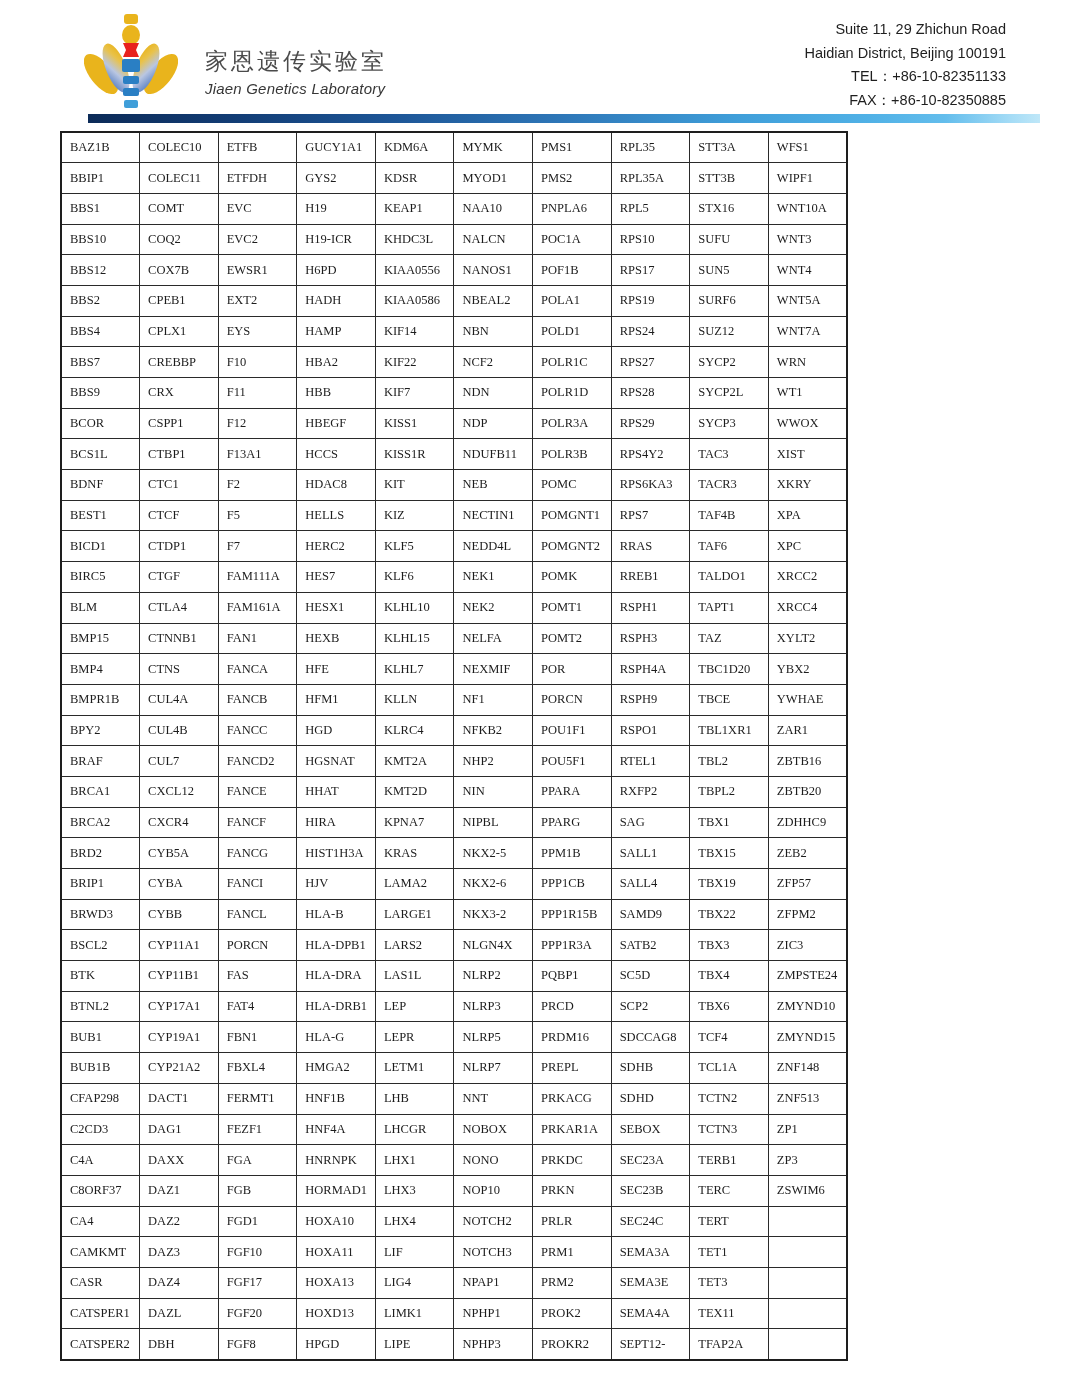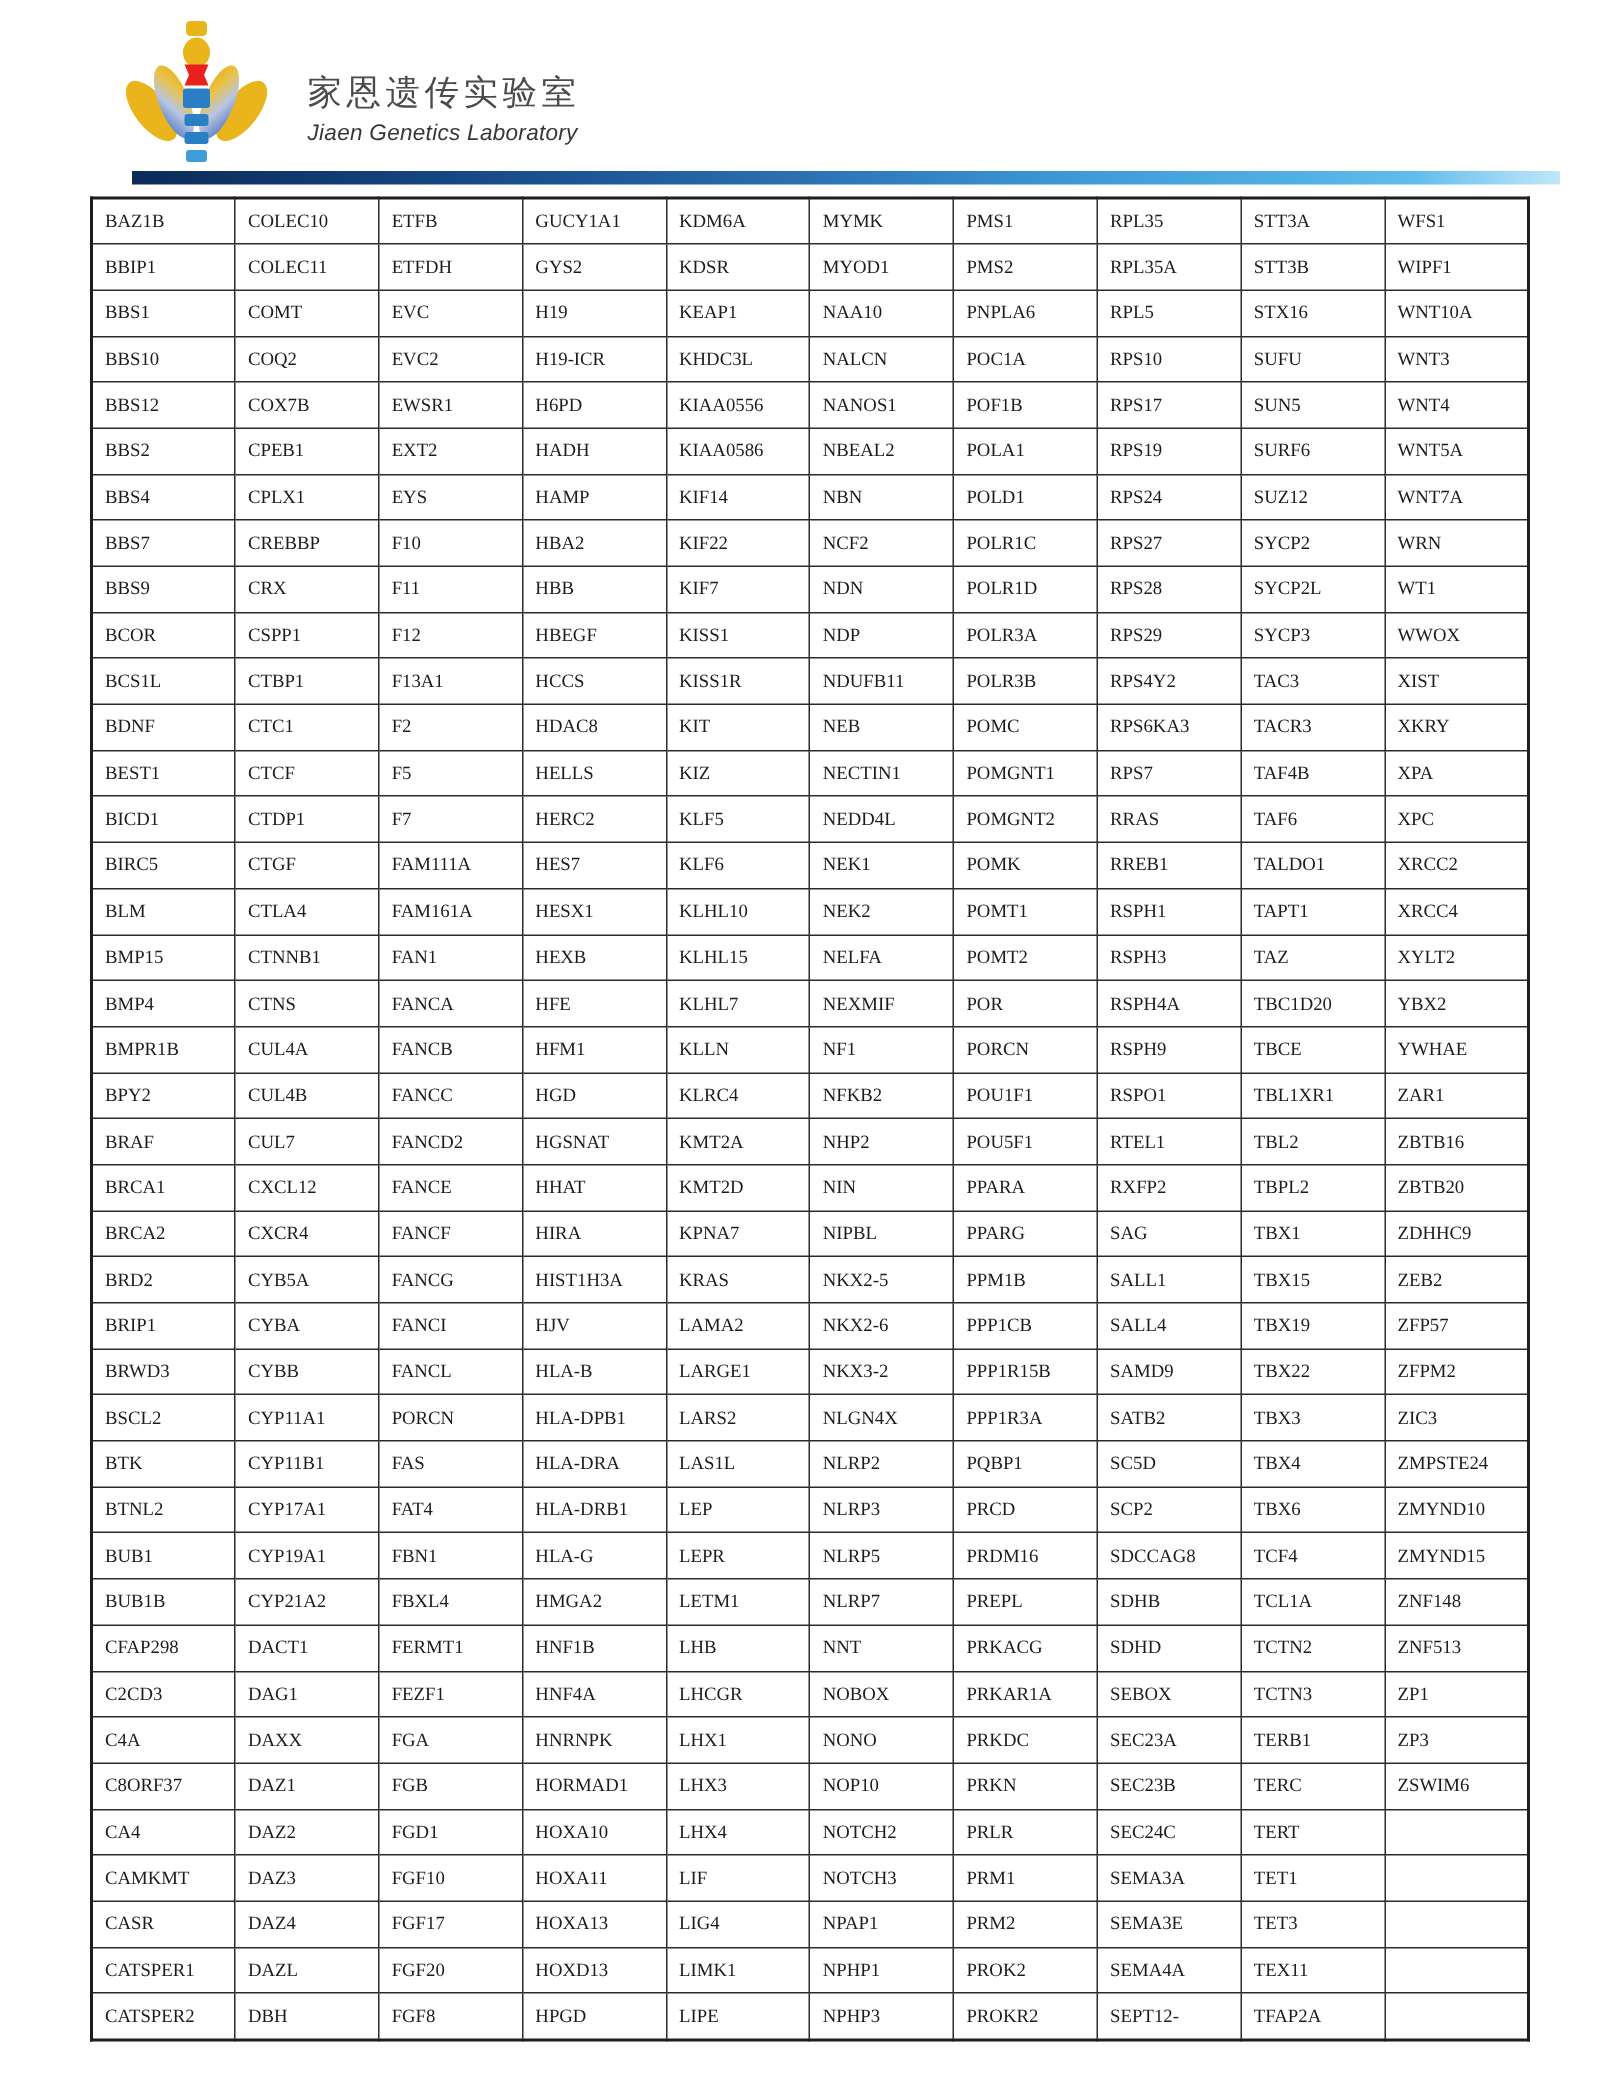--- a/index.html
+++ b/index.html
@@ -51,21 +51,21 @@
     width: 952px; height: 9px;
     background: linear-gradient(to right,
       #0c2b58 0%, #123c74 15%, #1d5697 32%, #2e77b8 50%,
       #3f9ed9 68%, #50b1e6 82%, #63bdec 90%, #a5dcf6 97%, #bfe7f8 100%);
   }
 
   
   .gene-table {
     position: absolute;
     left: 60px; top: 131px;
-    width: 960px; height: 1230px;
+    width: 788px; height: 1230px;
     border-collapse: collapse;
     table-layout: fixed;
     border: 2px solid #1e1e1e;
   }
   .gene-table td {
     border: 1px solid #2a2a2a;
     font-family: "Liberation Serif", "DejaVu Serif", serif;
     font-size: 12.5px;
     color: #1c1c1c;
     padding: 0 2px 0 8px;
@@ -111,20 +111,26 @@
       <rect x="39" y="76" width="16" height="8" rx="2" fill="#2a7fc4"></rect>
       <rect x="40" y="88" width="14" height="8" rx="2" fill="#3f9ed9"></rect>
     </svg>
   </div>
 
   <div class="org-names">
     <div class="org-zh">家恩遗传实验室</div>
     <div class="org-en">Jiaen Genetics Laboratory</div>
   </div>
 
+  <div class="contact">
+    <div>Suite 11, 29 Zhichun Road</div>
+    <div>Haidian District, Beijing 100191</div>
+    <div>TEL：+86-10-82351133</div>
+    <div>FAX：+86-10-82350885</div>
+  </div>
 
   <div class="header-bar"></div>
 
   <table class="gene-table">
     <tbody>
         <tr>
           <td>BAZ1B</td>
           <td>COLEC10</td>
           <td>ETFB</td>
           <td>GUCY1A1</td>

